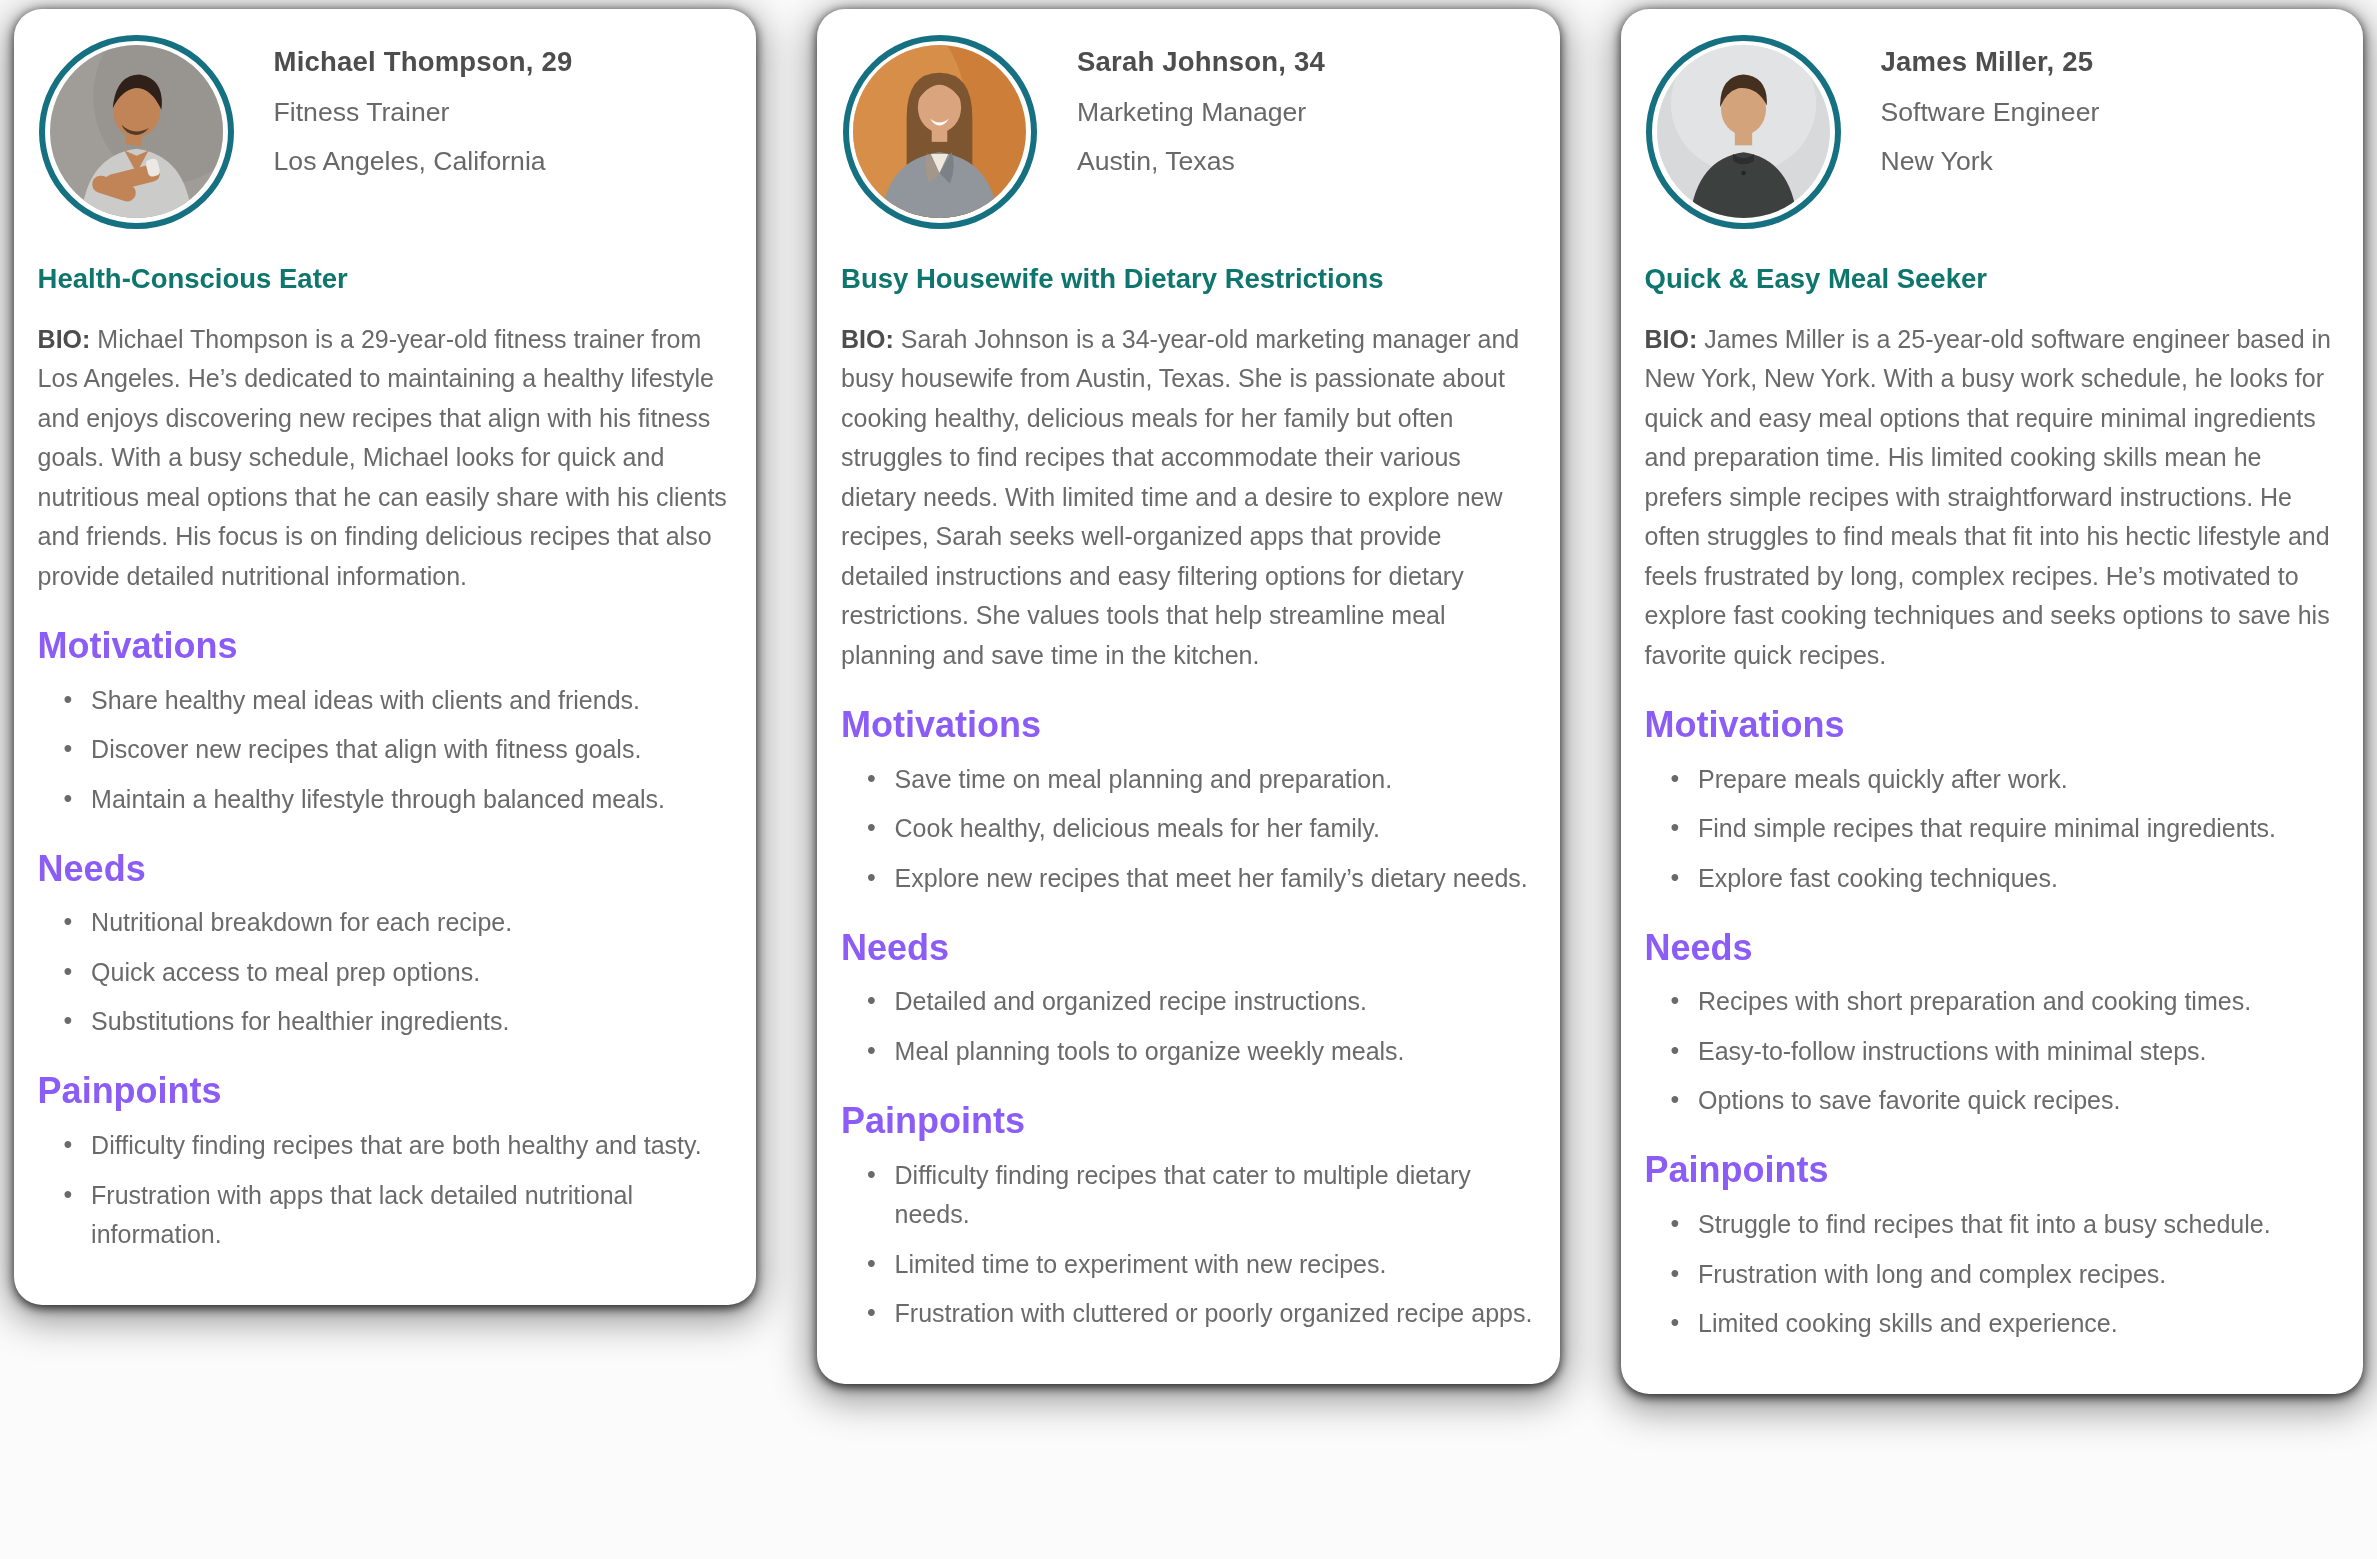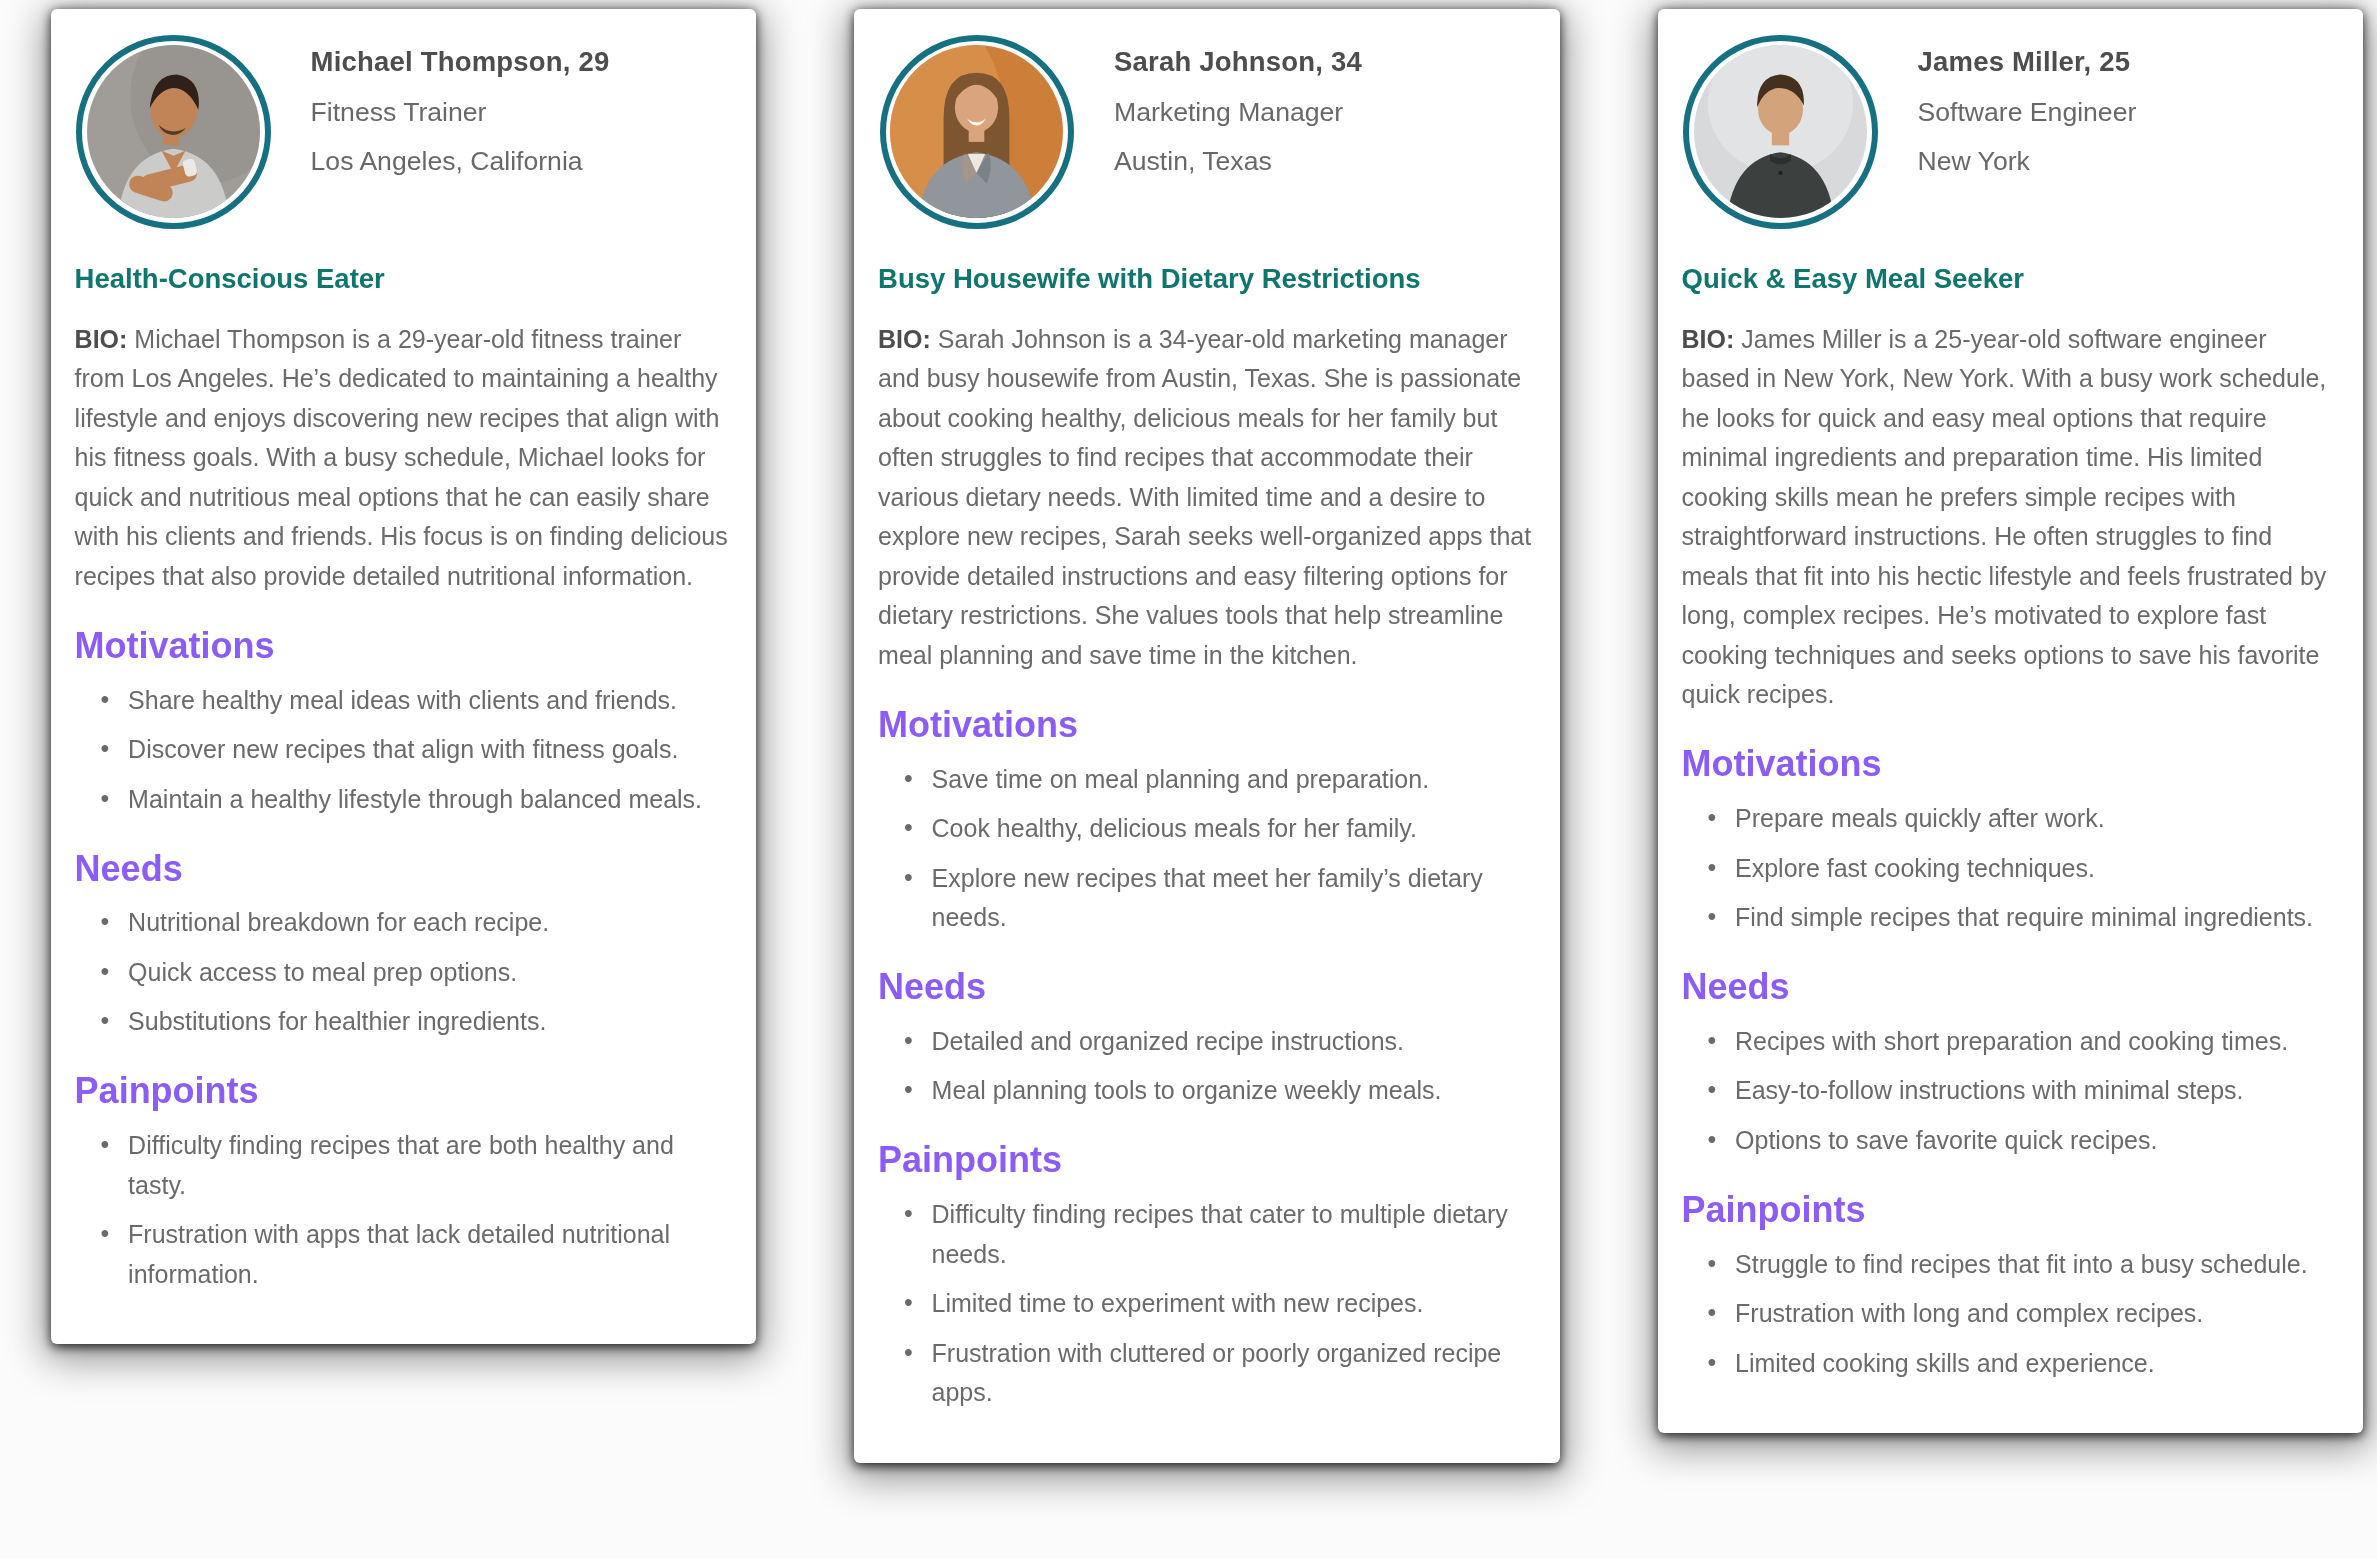--- a/index.html
+++ b/index.html
@@ -15,26 +15,25 @@
     display: flex;
     align-items: flex-start;
     gap: 61px;
     padding: 9.2px 13.8px;
     box-sizing: border-box;
     width: 2377px;
   }
   .card {
     flex: 1 1 0;
     background: #ffffff;
-    border-radius: 6px;
+    border-radius: 28px;
     padding: 18.3px 26px 40px 18.3px;
     box-sizing: border-box;
     color: #6a6a6a;
     box-shadow: 0 2.8px 11px rgba(0,0,0,0.82), 0 9.2px 39px 5.5px rgba(0,0,0,0.42);
-    margin-left: 37px;
   }
   .card-head {
     display: flex;
     align-items: flex-start;
     gap: 40px;
     padding: 7.3px 0 0 7.3px;
   }
   .avatar {
     flex: none;
     width: 173px;
@@ -247,22 +246,22 @@
         <div class="persona-location">New York</div>
       </div>
     </header>
     <h3 class="archetype">Quick &amp; Easy Meal Seeker</h3>
     <p class="bio"><strong>BIO:</strong> <span>James Miller is a 25-year-old software engineer based in New York, New York. With a busy work schedule, he looks for quick and easy meal options that require minimal ingredients and preparation time. His limited cooking skills mean he prefers simple recipes with straightforward instructions. He often struggles to find meals that fit into his hectic lifestyle and feels frustrated by long, complex recipes. He’s motivated to explore fast cooking techniques and seeks options to save his favorite quick recipes.</span></p>
     <div>
   <div class="section">
     <h4 class="sec-title">Motivations</h4>
     <ul class="sec-list">
             <li>Prepare meals quickly after work.</li>
+            <li>Find simple recipes that require minimal ingredients.</li>
             <li>Explore fast cooking techniques.</li>
-            <li>Find simple recipes that require minimal ingredients.</li>
           </ul>
   </div>
 
   <div class="section">
     <h4 class="sec-title">Needs</h4>
     <ul class="sec-list">
             <li>Recipes with short preparation and cooking times.</li>
             <li>Easy-to-follow instructions with minimal steps.</li>
             <li>Options to save favorite quick recipes.</li>
           </ul>

